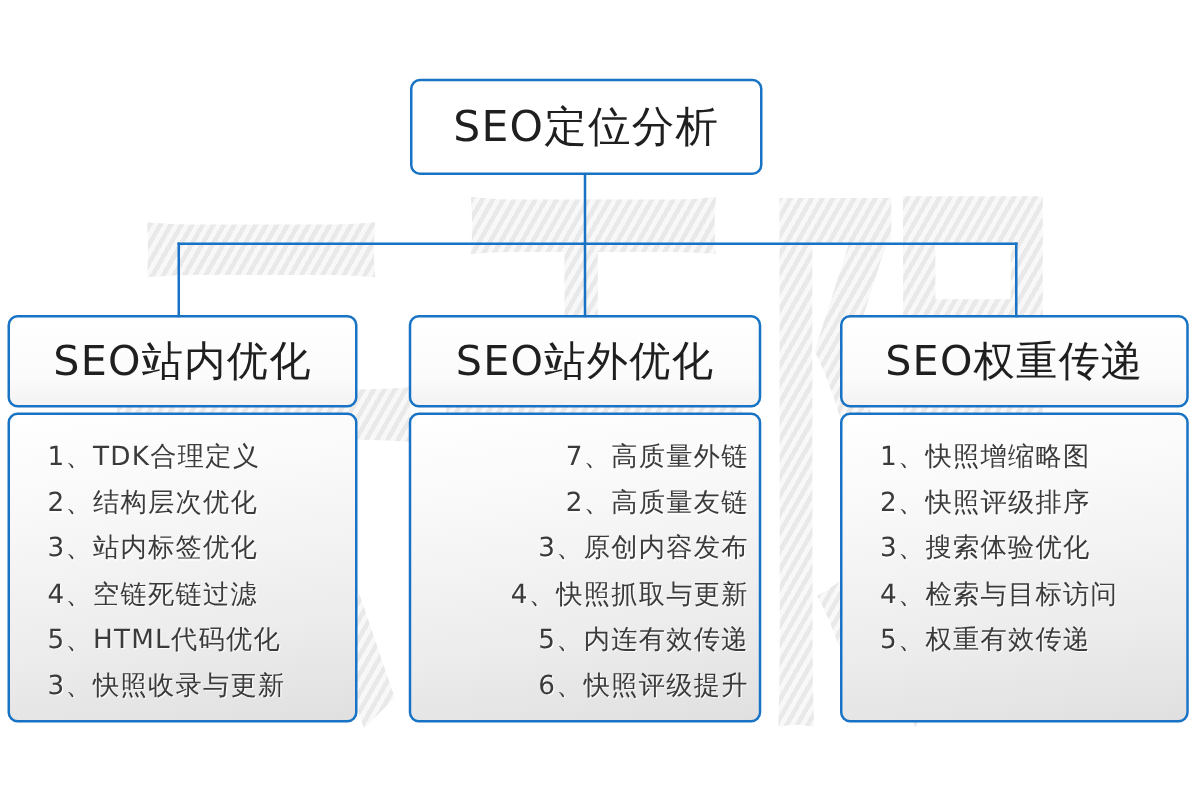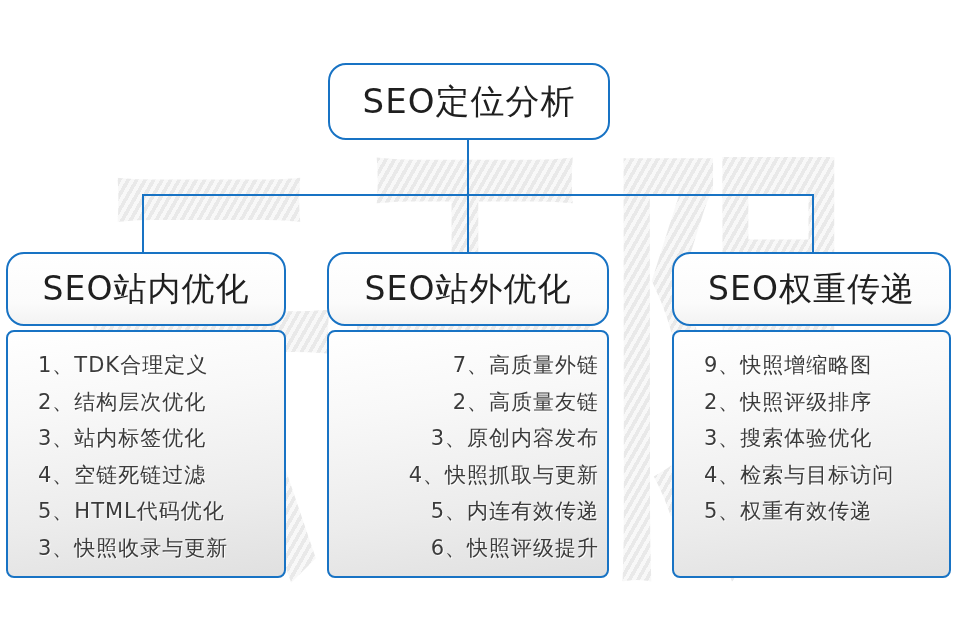--- a/index.html
+++ b/index.html
@@ -35,21 +35,21 @@
   .line{position:absolute;background:#1873c4;z-index:1;}
   .line-root-drop {left:467px;top:139px;width:2px;height:57px;}
   .line-horizontal{left:142px;top:194px;width:672px;height:2px;}
   .line-drop-left {left:142px;top:194px;width:2px;height:60px;}
   .line-drop-mid  {left:467px;top:194px;width:2px;height:60px;}
   .line-drop-right{left:812px;top:194px;width:2px;height:60px;}
   
   .node{
     position:absolute;
     border:2px solid #1873c4;
-    border-radius:18px;
+    border-radius:8px;
     background:#ffffff;
     display:flex;align-items:center;justify-content:center;
     color:#1f1f1f;
     z-index:2;
     box-sizing:border-box;
   }
   .root-node{
     left:328px;top:63px;width:282px;height:77px;
     font-size:34px;letter-spacing:1px;
   }
@@ -118,21 +118,21 @@
       <li>3、原创内容发布</li>
       <li>4、快照抓取与更新</li>
       <li>5、内连有效传递</li>
       <li>6、快照评级提升</li>
     </ul>
   </div>
 
   <div class="node branch-title col3">SEO权重传递</div>
   <div class="branch-list col3">
     <ul>
-      <li>9、快照增缩略图</li>
+      <li>1、快照增缩略图</li>
       <li>2、快照评级排序</li>
       <li>3、搜索体验优化</li>
       <li>4、检索与目标访问</li>
       <li>5、权重有效传递</li>
     </ul>
   </div>
 
 </div>
 
 </body></html>

